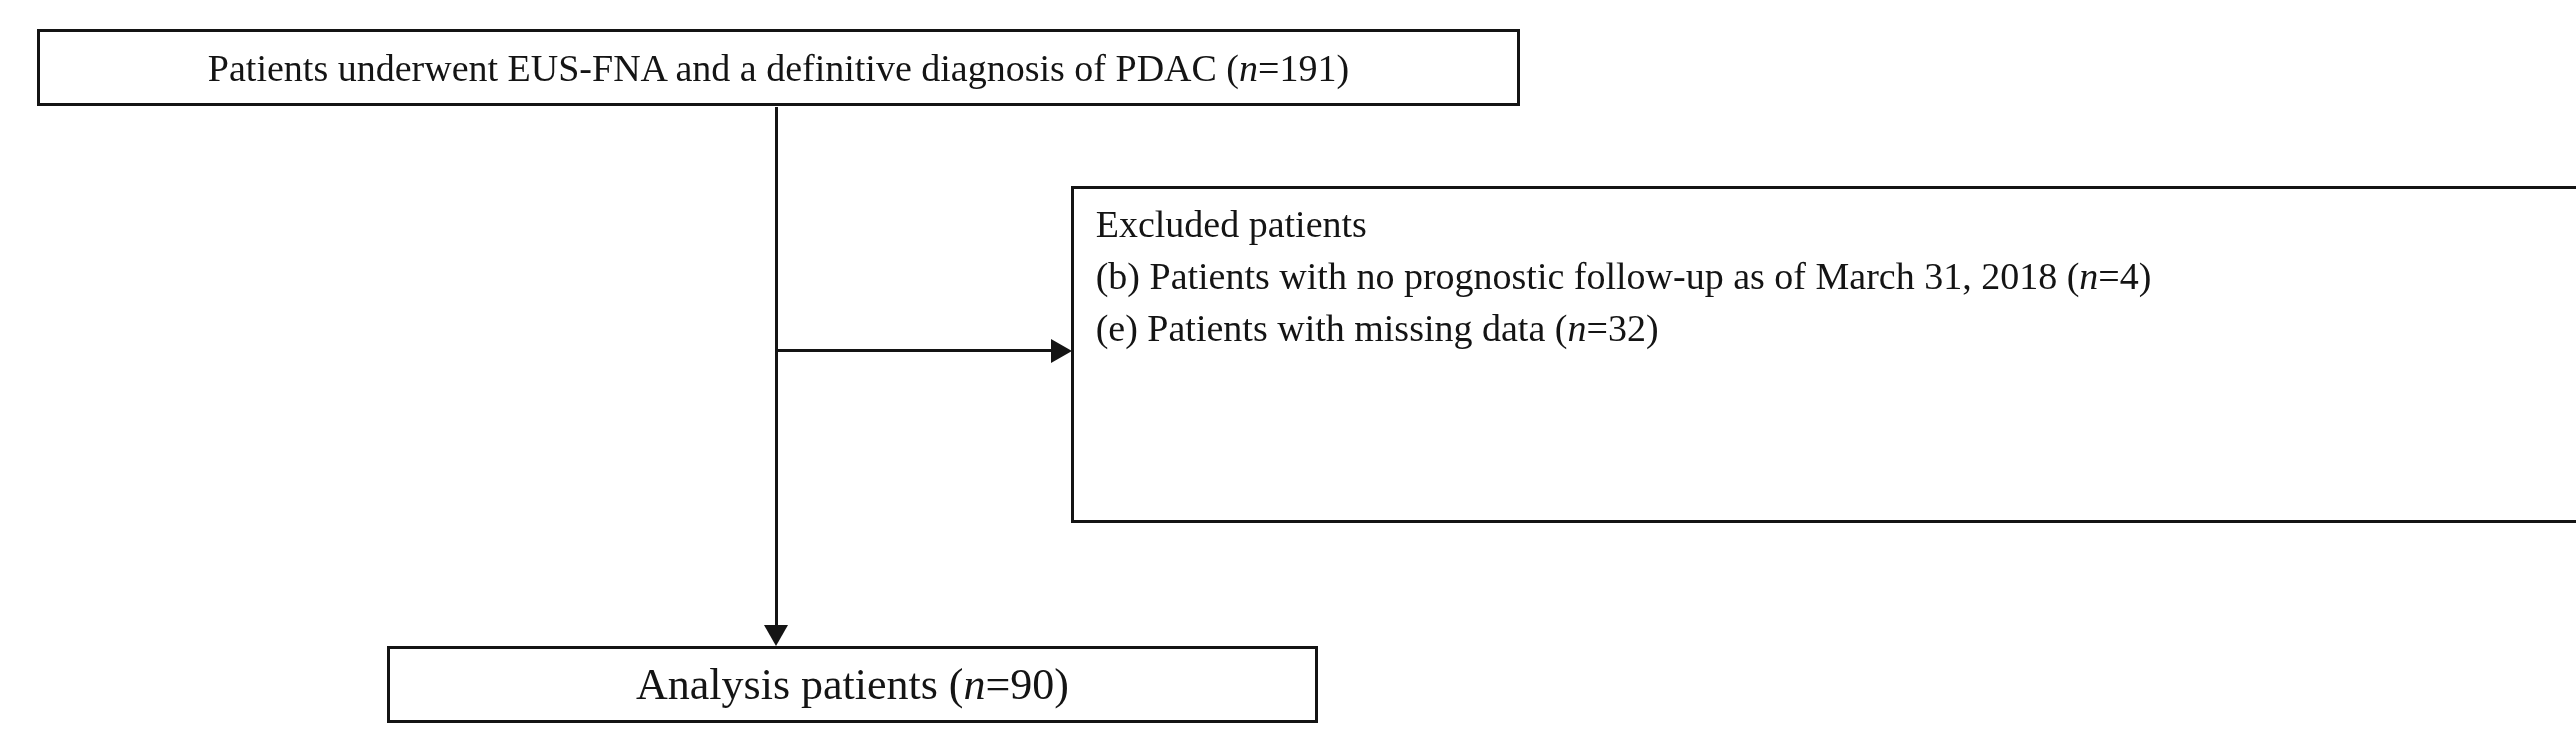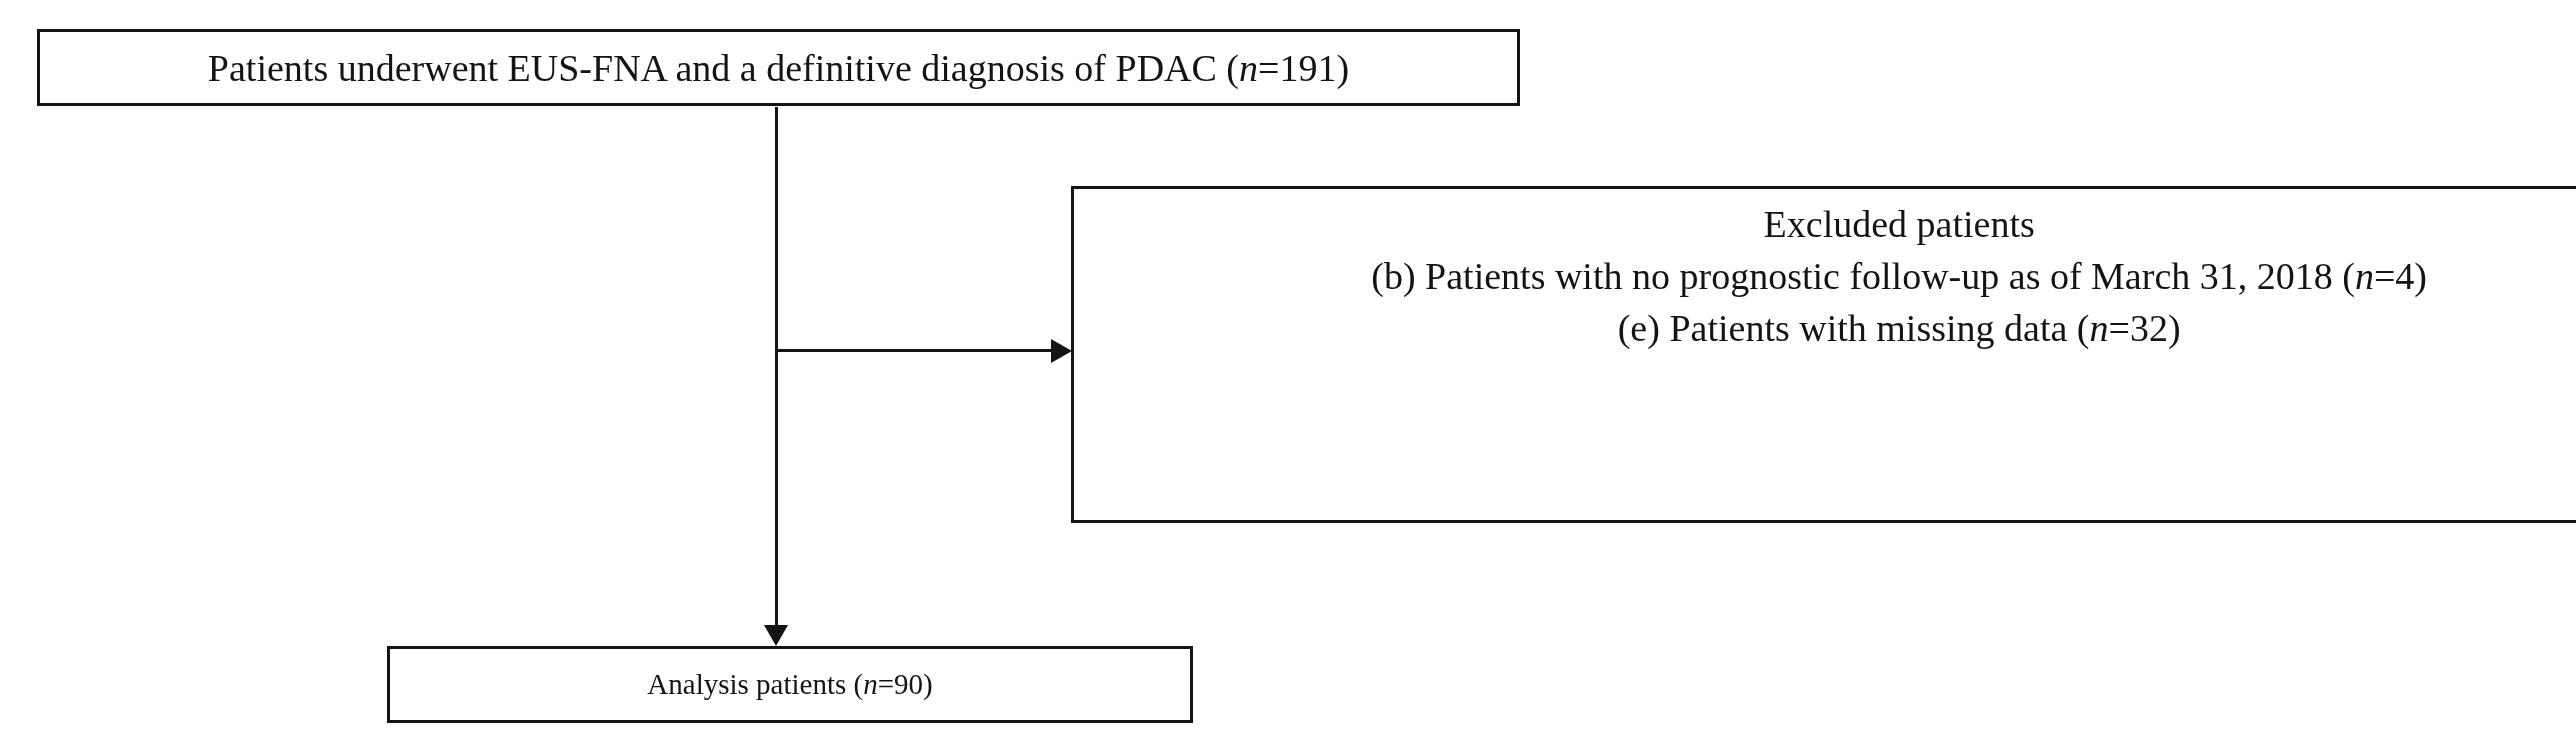--- a/index.html
+++ b/index.html
@@ -4,21 +4,20 @@
 <style>
   html, body { margin: 0; padding: 0; background: #ffffff; }
   .canvas {
     position: relative;
     width: 2576px;
     height: 743px;
     background: #ffffff;
     font-family: "Liberation Serif", serif;
     color: #141414;
     overflow: hidden;
-    text-align: center;
   }
   .box {
     position: absolute;
     border: 3.1px solid #141414;
     background: #ffffff;
     box-sizing: border-box;
   }
   .top-box {
     left: 37px; top: 29px;
     width: 1483px; height: 77px;
@@ -31,23 +30,23 @@
     width: 1647px; height: 337px;
     font-size: 38px;
     padding: 8.7px 12.4px 0 21.7px;
   }
   .ex-line {
     line-height: 52px;
     white-space: nowrap;
   }
   .analysis-box {
     left: 387px; top: 646px;
-    width: 806px; height: 77px;
+    width: 931px; height: 77px;
     display: flex; align-items: center; justify-content: center;
-    font-size: 29px;
+    font-size: 44px;
     white-space: nowrap;
   }
   .vline {
     position: absolute;
     left: 775px; top: 107px;
     width: 3.1px; height: 523px;
     background: #141414;
   }
   .hline {
     position: absolute;

